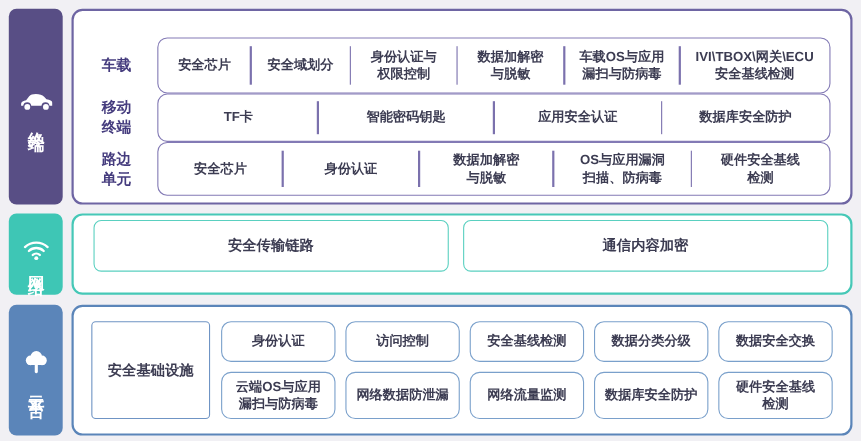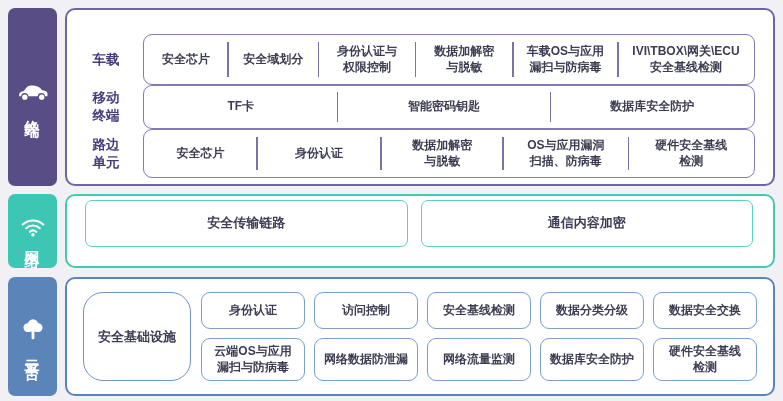--- a/index.html
+++ b/index.html
@@ -57,21 +57,21 @@
   
   .n-box{
     border:1.6px solid #5ad0c0;border-radius:7px;height:45px;
     display:flex;align-items:center;justify-content:center;
     font-weight:bold;font-size:13px;color:#3c3c52;background:#fff;
   }
   .n-box.b1{flex:0.97;}
   .n-box.b2{flex:1;}
   
   .c-infra{
-    width:106px;flex-shrink:0;border:1.6px solid #6f94c4;border-radius:20px;
+    width:106px;flex-shrink:0;border:1.6px solid #6f94c4;border-radius:4px;
     display:flex;align-items:center;justify-content:center;
     font-weight:bold;font-size:13px;color:#3c3c52;background:#fff;
   }
   .c-grid{
     flex:1;display:grid;grid-template-columns:repeat(5,1fr);
     grid-template-rows:1fr 1.14fr;gap:9px;
   }
   .c-box{
     border:1.6px solid #7aa0cb;border-radius:9px;background:#fff;
     display:flex;align-items:center;justify-content:center;text-align:center;
@@ -110,20 +110,21 @@
 安全基线检测</div>
     </div>
   </div>
 
   <div class="t-row">
     <div class="t-row-label">移动
 终端</div>
     <div class="t-row-box r2">
       <div class="t-cell" style="flex:0.95">TF卡</div>
       <div class="t-cell" style="flex:1.05">智能密码钥匙</div>
+      <div class="t-cell" style="flex:1.0">应用安全认证</div>
       <div class="t-cell" style="flex:1.0">数据库安全防护</div>
     </div>
   </div>
 
   <div class="t-row">
     <div class="t-row-label">路边
 单元</div>
     <div class="t-row-box r3">
       <div class="t-cell" style="flex:0.92">安全芯片</div>
       <div class="t-cell" style="flex:1.02">身份认证</div>

